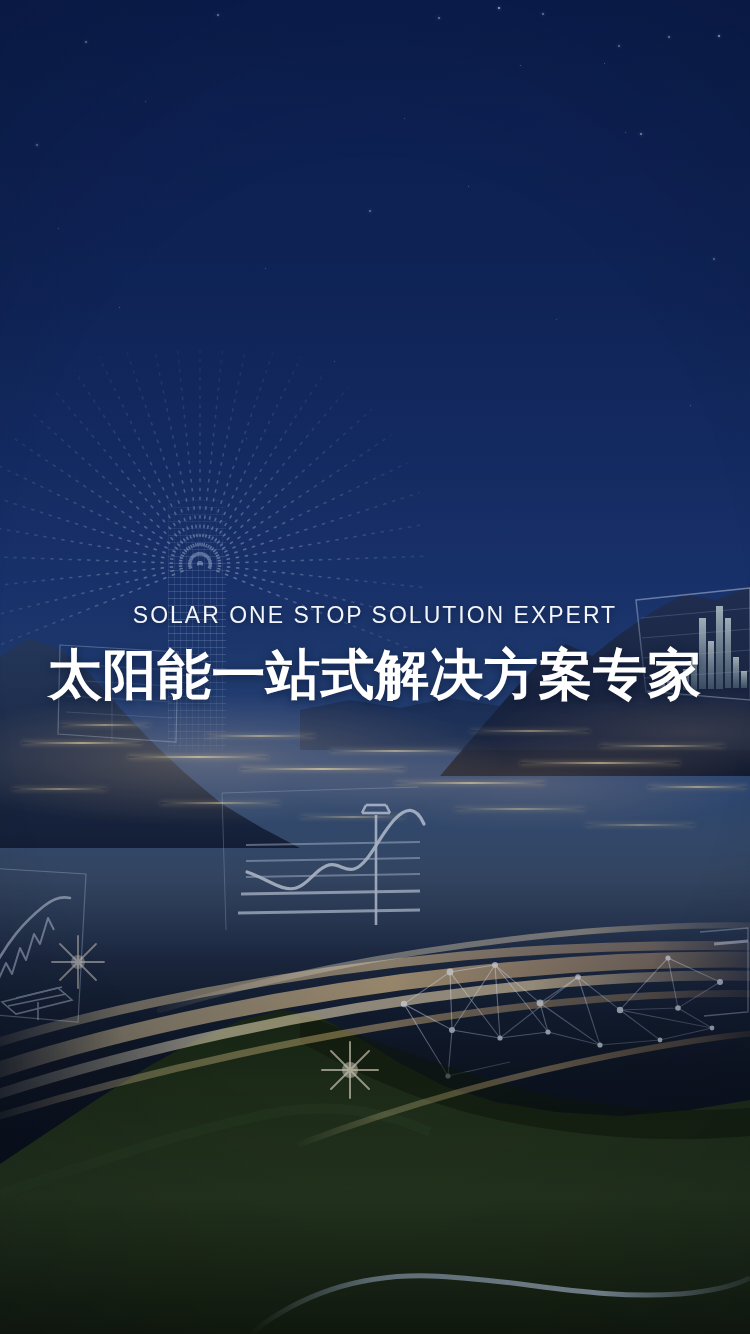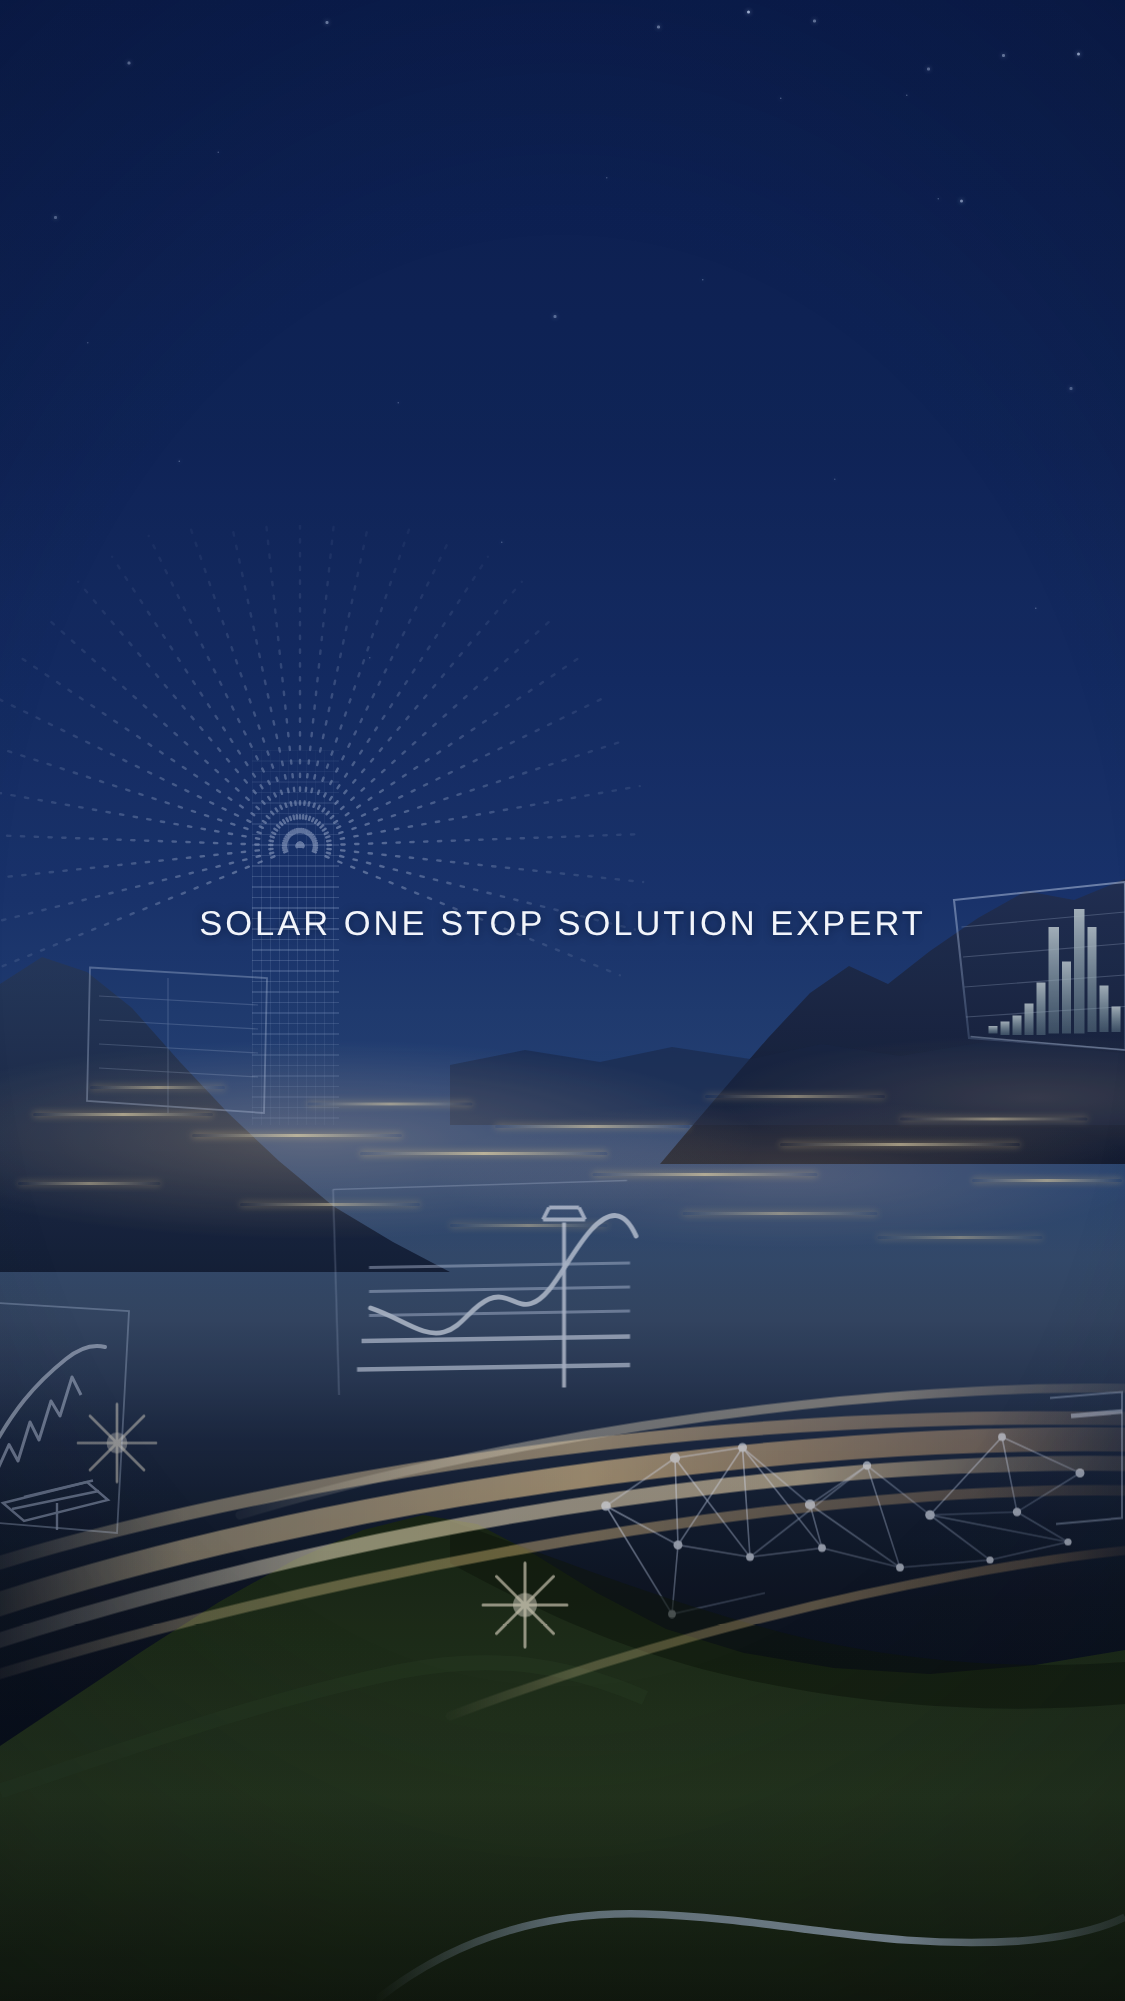--- a/index.html
+++ b/index.html
@@ -440,15 +440,16 @@
         <path d="M78 36 L78 88 M52 62 L104 62 M60 44 L96 80 M96 44 L60 80" stroke="#fff4d4" stroke-width="1.8" opacity=".62" stroke-linecap="round"></path>
       </g>
     </g>
   </svg>
 
   <div class="tint"></div>
   <div class="vignette"></div>
 
   <div class="copy">
     <div class="eyebrow">SOLAR ONE STOP SOLUTION EXPERT</div>
+    <h1 class="headline">太阳能一站式解决方案专家</h1>
   </div>
 
 </div>
 
 </body></html>

